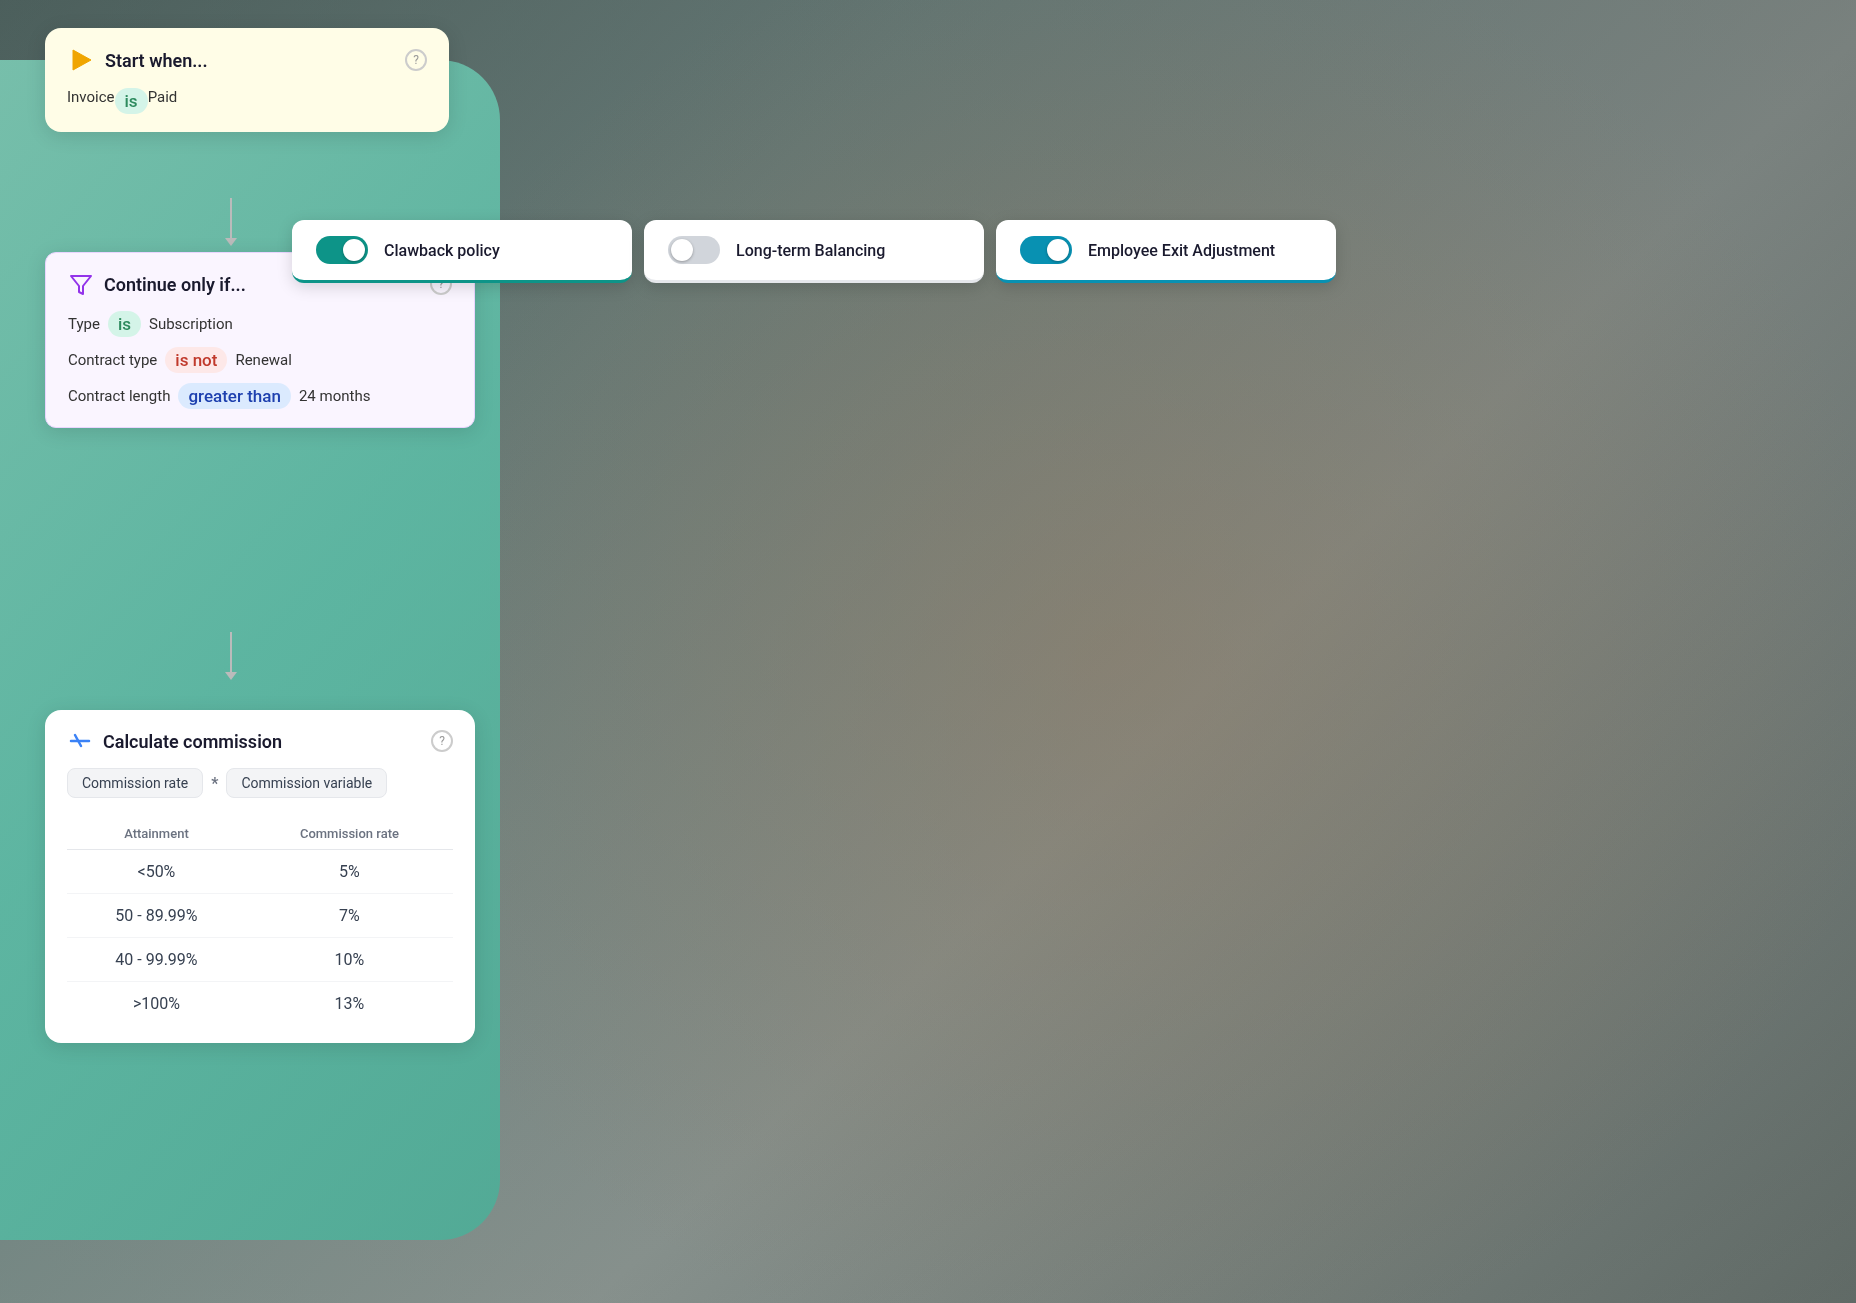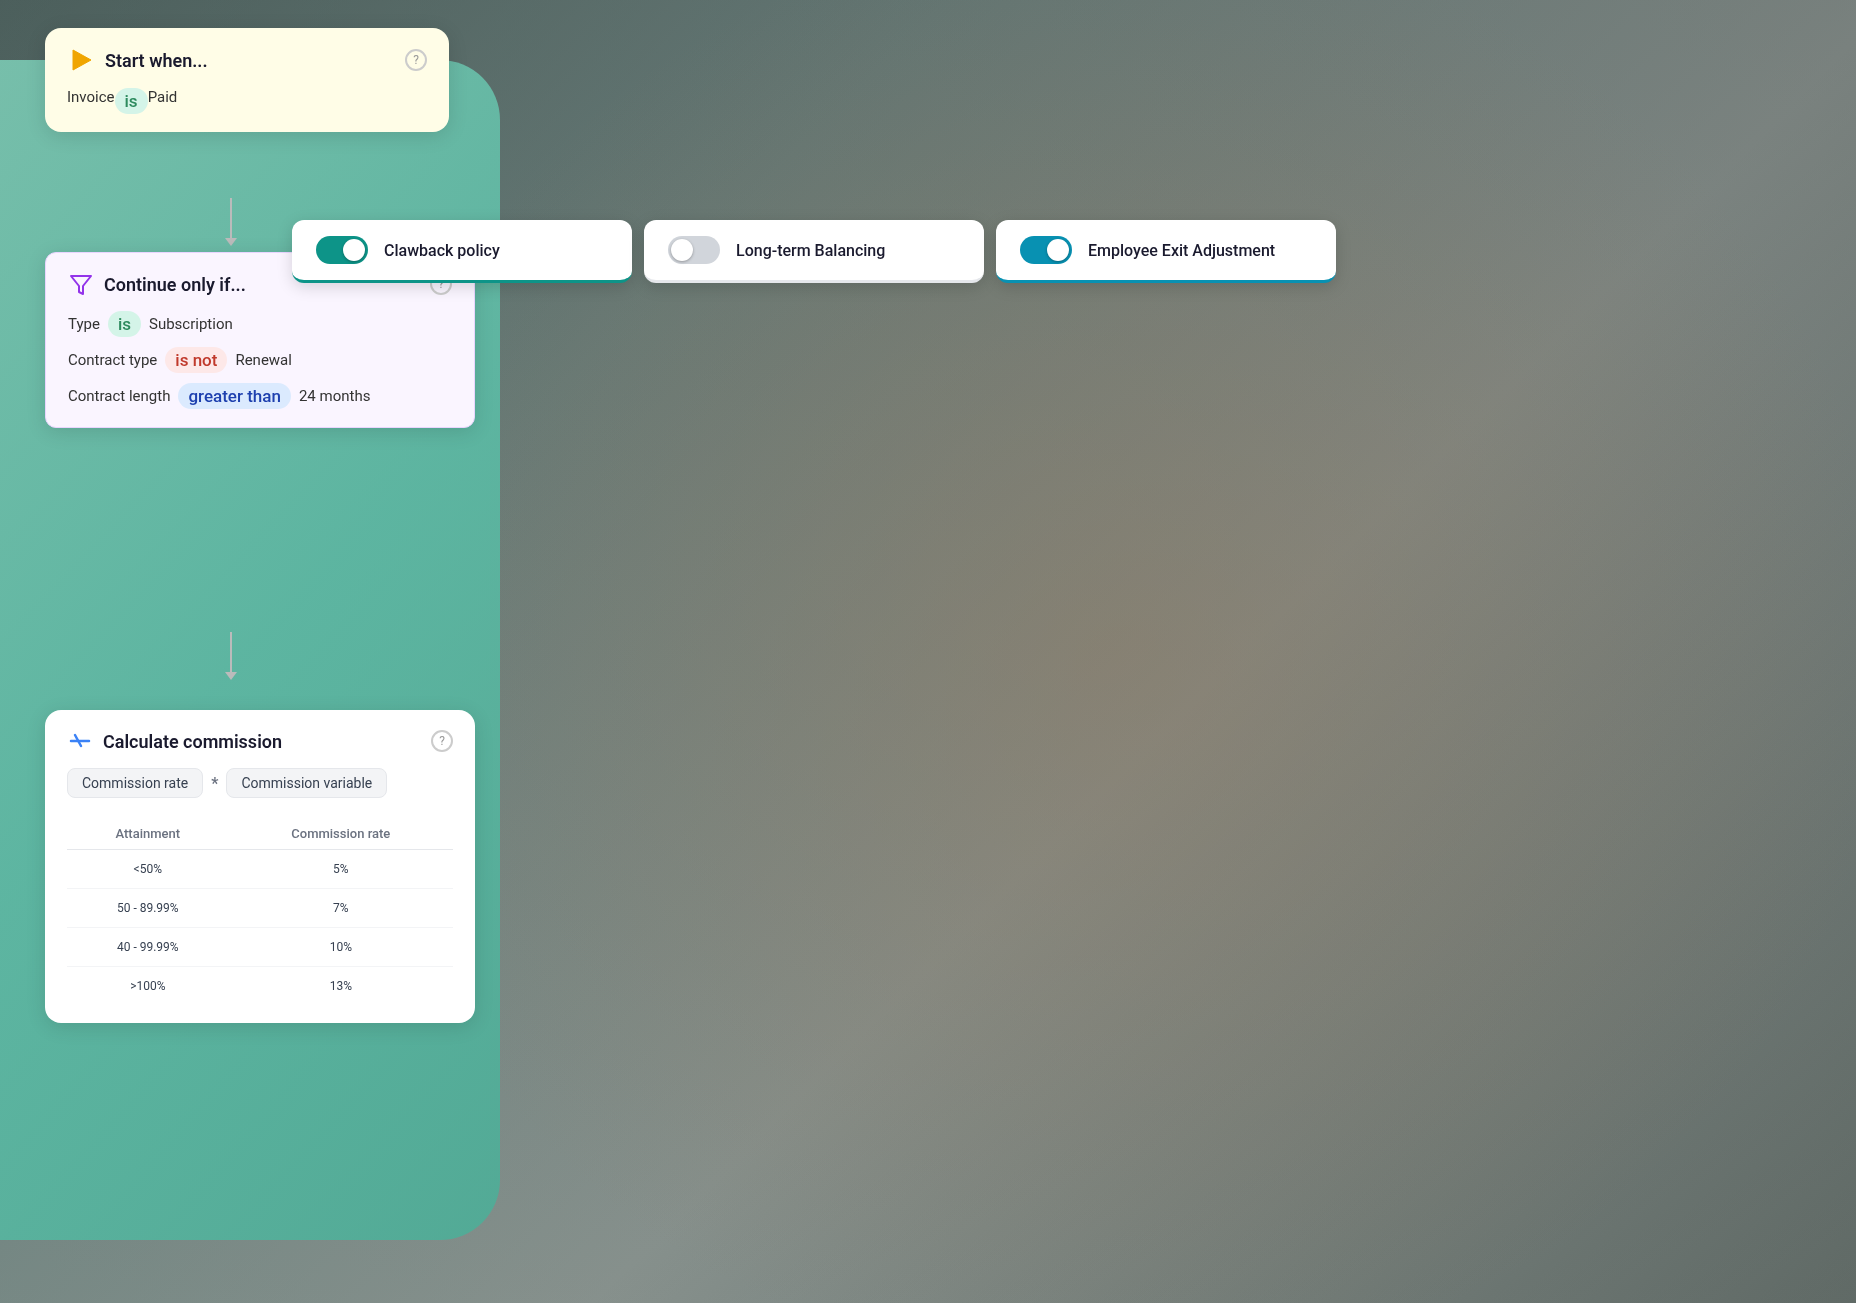--- a/index.html
+++ b/index.html
@@ -247,21 +247,21 @@
     .commission-table th {
       font-size: 13px;
       color: #6b7280;
       font-weight: 500;
       padding: 8px 12px;
       text-align: center;
       border-bottom: 1px solid #e5e7eb;
     }
 
     .commission-table td {
-      font-size: 12px;
+      font-size: 16px;
       color: #374151;
       padding: 12px 12px;
       text-align: center;
       border-bottom: 1px solid #f3f4f6;
     }
 
     .commission-table tr:last-child td {
       border-bottom: none;
     }
 

